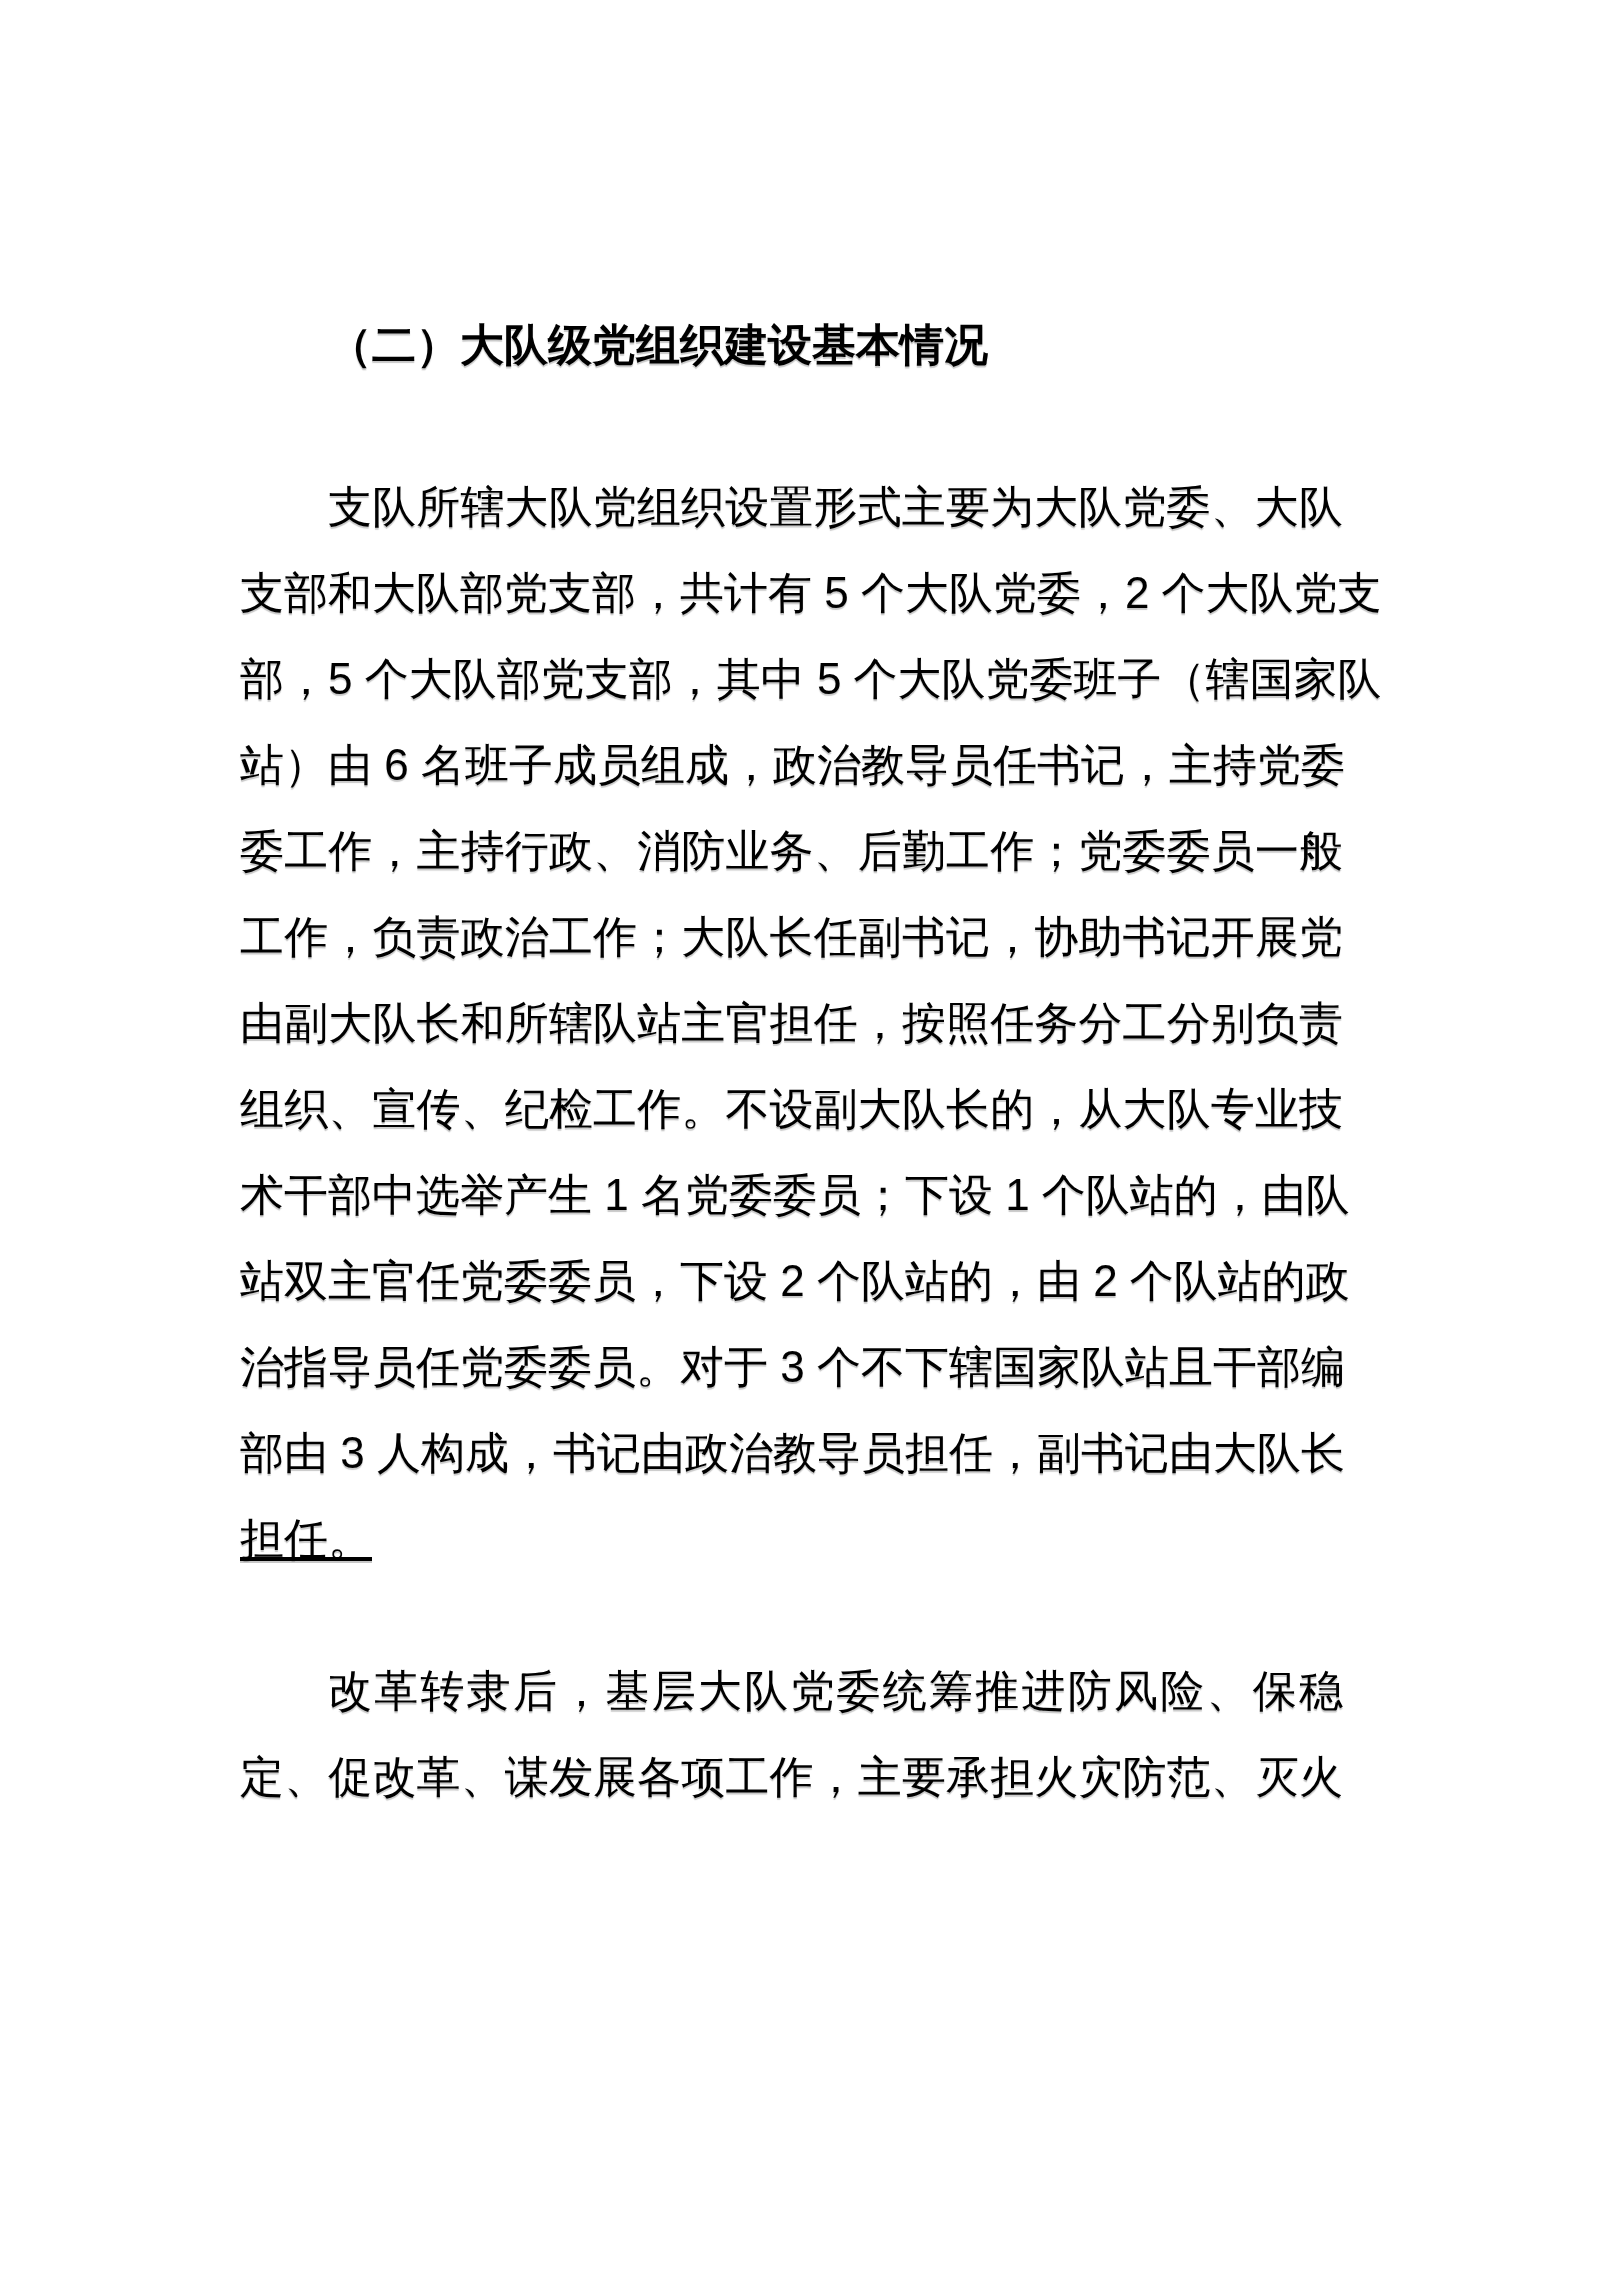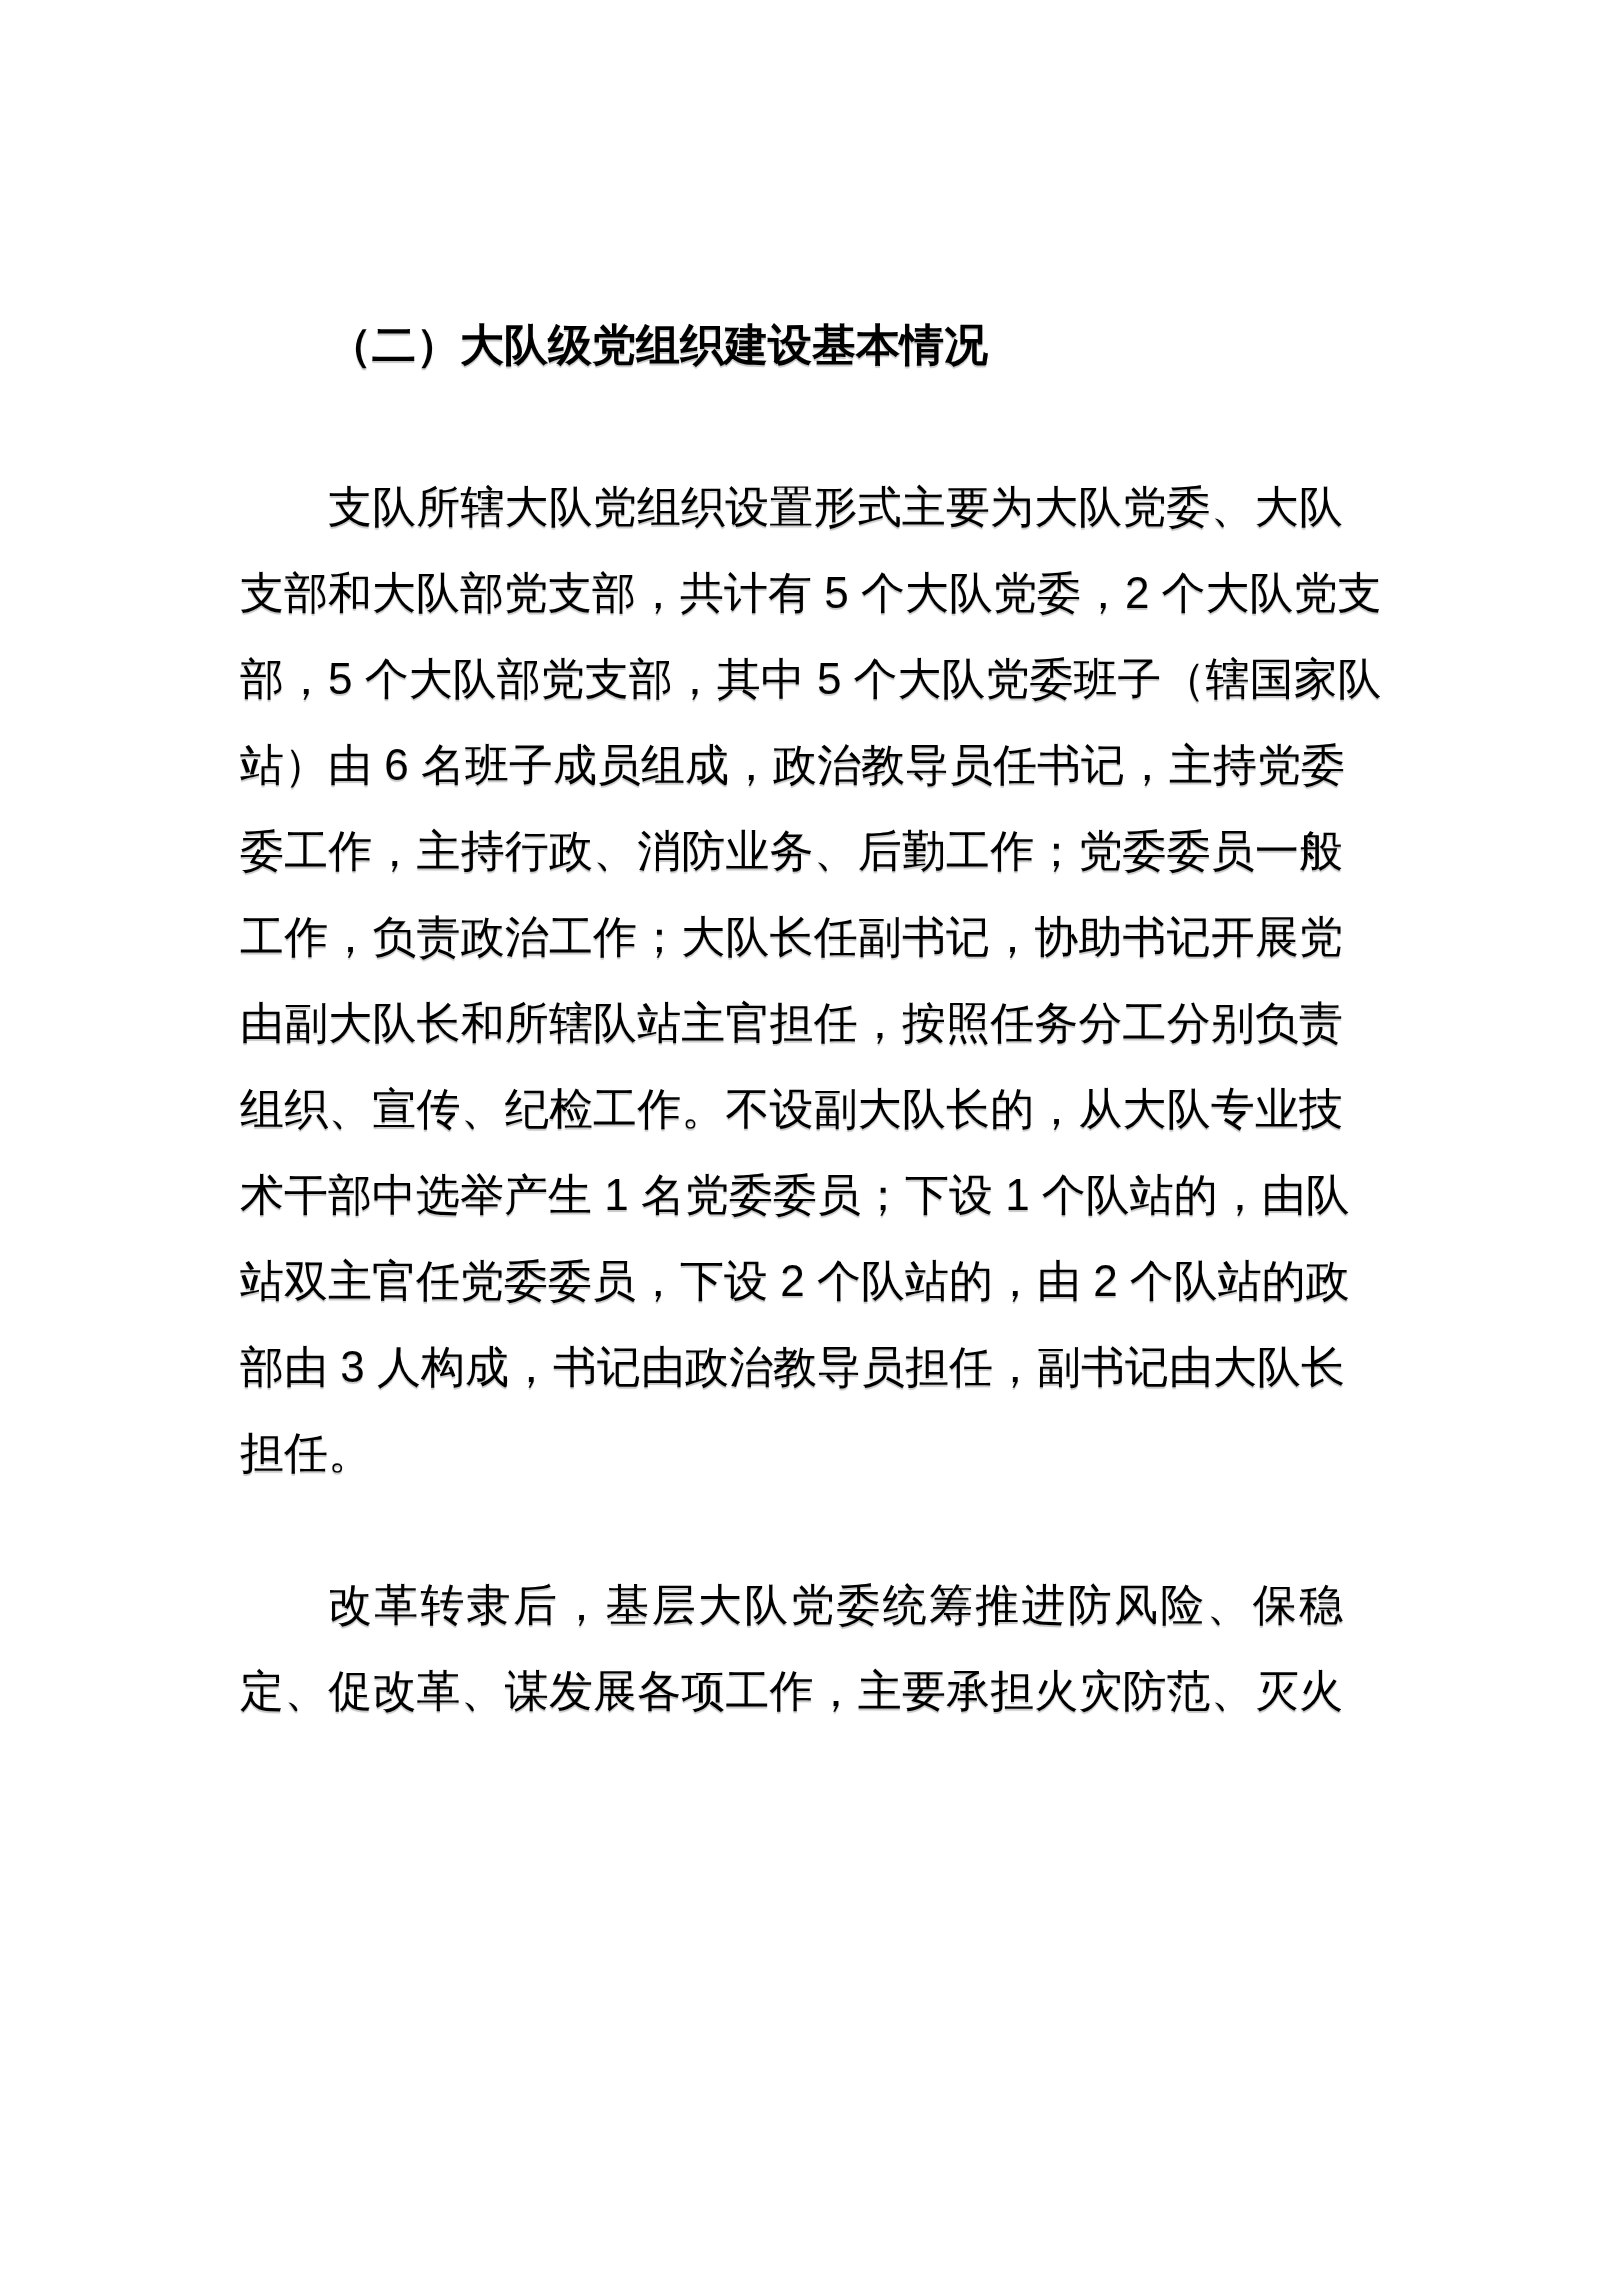--- a/index.html
+++ b/index.html
@@ -38,40 +38,42 @@
     line-height: 86px;
     height: 86px;
     text-align: justify;
     text-align-last: justify;
     white-space: nowrap;
     text-shadow: 0 2px 1px rgba(0,0,0,0.22);
   }
   .line.indent { text-indent: 88px; }
   .line.last {
     text-align-last: left;
+    text-decoration: underline;
   }
 </style>
 </head>
 <body>
 
 <div class="content">
 
   <div class="heading heading-1">（二）大队级党组织建设基本情况</div>
 
   <div class="para para-1">
     <div class="line indent">支队所辖大队党组织设置形式主要为大队党委、大队</div>
     <div class="line">支部和大队部党支部，共计有 5 个大队党委，2 个大队党支</div>
     <div class="line">部，5 个大队部党支部，其中 5 个大队党委班子（辖国家队</div>
     <div class="line">站）由 6 名班子成员组成，政治教导员任书记，主持党委</div>
     <div class="line">委工作，主持行政、消防业务、后勤工作；党委委员一般</div>
     <div class="line">工作，负责政治工作；大队长任副书记，协助书记开展党</div>
     <div class="line">由副大队长和所辖队站主官担任，按照任务分工分别负责</div>
     <div class="line">组织、宣传、纪检工作。不设副大队长的，从大队专业技</div>
     <div class="line">术干部中选举产生 1 名党委委员；下设 1 个队站的，由队</div>
     <div class="line">站双主官任党委委员，下设 2 个队站的，由 2 个队站的政</div>
+    <div class="line">治指导员任党委委员。对于 3 个不下辖国家队站且干部编</div>
     <div class="line">部由 3 人构成，书记由政治教导员担任，副书记由大队长</div>
     <div class="line last">担任。</div>
   </div>
 
 
   <div class="para">
     <div class="line indent">改革转隶后，基层大队党委统筹推进防风险、保稳</div>
     <div class="line">定、促改革、谋发展各项工作，主要承担火灾防范、灭火</div>
   </div>
 

